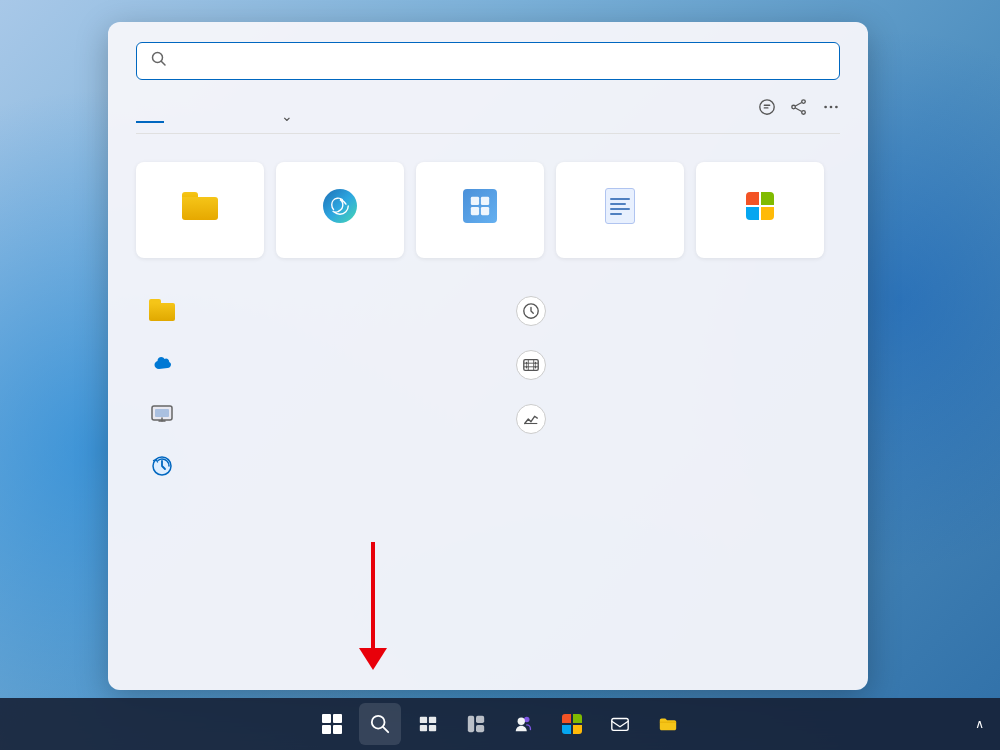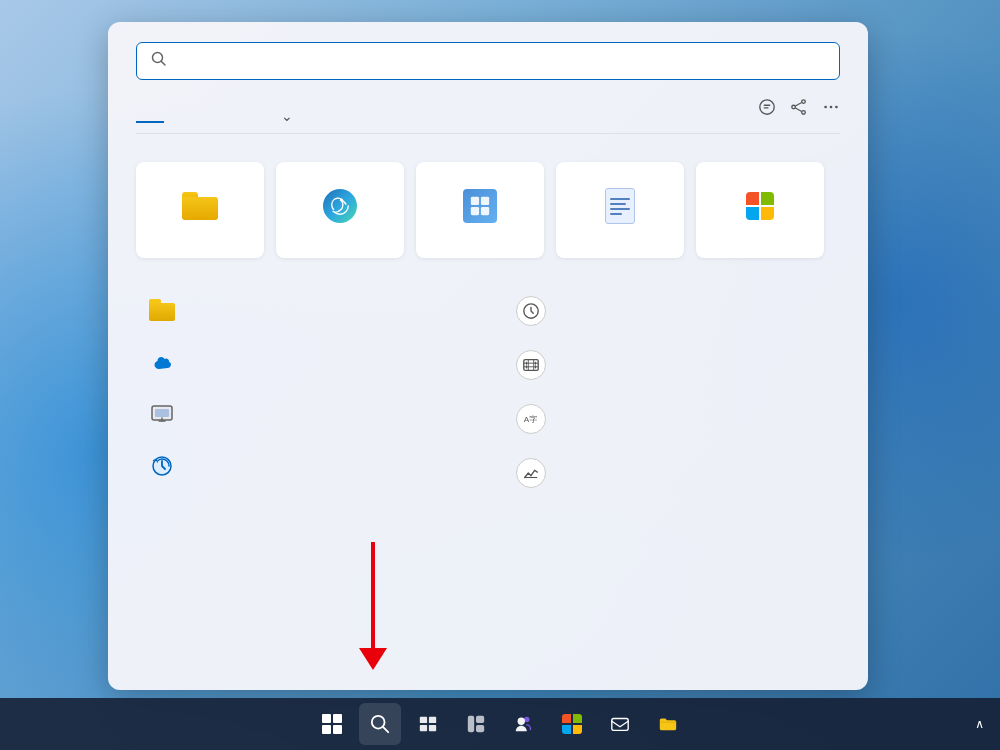--- a/index.html
+++ b/index.html
@@ -570,28 +570,20 @@
           <div class="quick-icon">
             <svg width="18" height="18" viewBox="0 0 20 20" fill="none">
               <rect x="2" y="4" width="16" height="12" rx="1.5" stroke="#555" stroke-width="1.5"></rect>
               <path d="M7 4v12M13 4v12M2 8h16M2 12h16" stroke="#555" stroke-width="1"></path>
               <path d="M5 7v2M15 7v2M5 11v2M15 11v2" stroke="#555" stroke-width="1.5" stroke-linecap="round"></path>
             </svg>
           </div>
           <span class="quick-label"></span>
         </div>
 
-        <div class="quick-item">
-          <div class="quick-icon">
-            <svg width="18" height="18" viewBox="0 0 20 20" fill="none">
-              <text x="2" y="13" font-size="9" fill="#555" font-family="Arial">A字</text>
-            </svg>
-          </div>
-          <span class="quick-label"></span>
-        </div>
 
         <div class="quick-item">
           <div class="quick-icon">
             <svg width="18" height="18" viewBox="0 0 20 20" fill="none">
               <path d="M3 15L7 10L10 13L14 7L17 9" stroke="#555" stroke-width="1.5" stroke-linecap="round" stroke-linejoin="round"></path>
               <line x1="3" y1="15" x2="17" y2="15" stroke="#555" stroke-width="1.2"></line>
             </svg>
           </div>
           <span class="quick-label"></span>
         </div>

